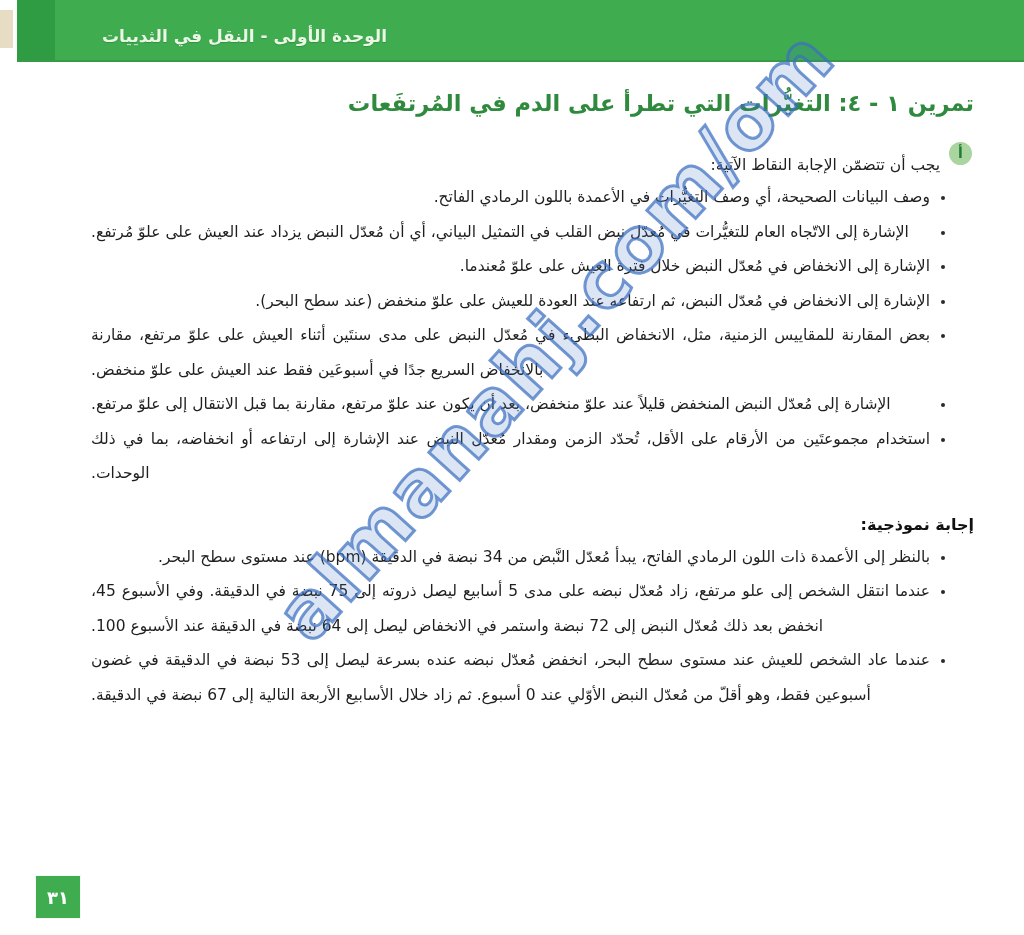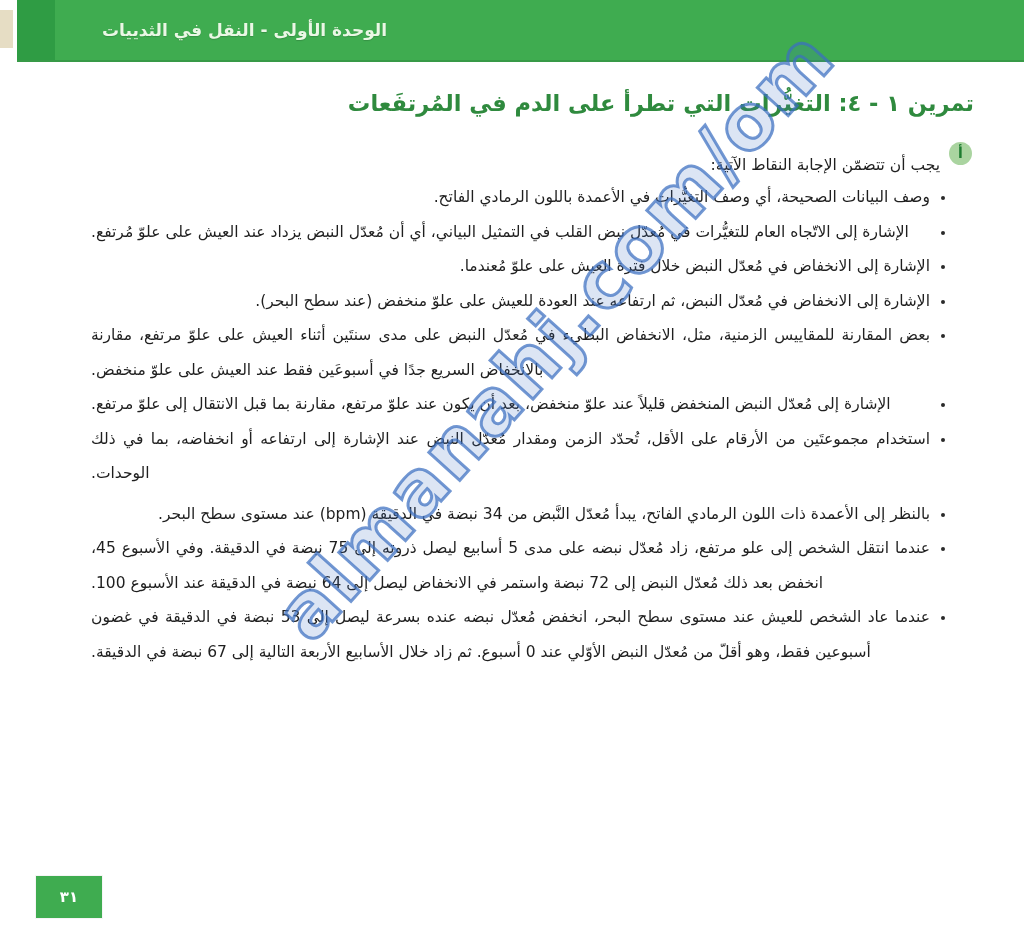--- a/index.html
+++ b/index.html
@@ -24,21 +24,21 @@
   .topbar{
     position:absolute;left:17px;right:0;top:0;height:62px;
     background:var(--accent-green);
     border-bottom:2px solid rgba(0,0,0,0.10);
   }
   .topbar-accent{
     position:absolute;left:0;top:0;width:38px;height:100%;
     background:var(--accent-green-dark);
   }
   .topbar-title{
-    position:absolute;left:85px;top:0;height:100%;
+    position:absolute;left:85px;top:6px;height:100%;
     display:flex;align-items:center;
     direction:rtl;
     color:#eaf7e5;font-weight:bold;font-size:17px;letter-spacing:.2px;
     text-shadow:0 1px 1px rgba(0,0,0,0.15);
   }
   .spine-tab{
     position:absolute;left:0;top:10px;width:13px;height:38px;
     background:var(--spine-tan);
   }
   .content{
@@ -91,24 +91,24 @@
   .watermark{
     position:absolute;left:555px;top:335px;
     transform:translate(-50%,-50%) rotate(-48deg);
     font-size:76px;font-weight:bold;white-space:nowrap;
     letter-spacing:2px;
     color:rgba(59,111,192,0.18);
     -webkit-text-stroke:3px rgba(59,111,192,0.72);
     pointer-events:none;
   }
   .page-number{
-    position:absolute;left:36px;top:876px;width:66px;height:42px;
+    position:absolute;left:36px;top:876px;width:44px;height:42px;
     background:var(--accent-green);color:#ffffff;
     display:flex;align-items:center;justify-content:center;
-    font-size:15px;font-weight:bold;
+    font-size:18px;font-weight:bold;
     box-shadow:0 0 0 1px rgba(0,0,0,0.04);
   }
 </style>
 </head>
 <body>
 
 <header class="topbar">
   <div class="topbar-accent"></div>
   <div class="topbar-title">الوحدة الأولى - النقل في الثدييات</div>
 </header>
@@ -126,20 +126,21 @@
   <ul class="bullets bullets-a">
       <li>وصف البيانات الصحيحة، أي وصف التغيُّرات في الأعمدة باللون الرمادي الفاتح.</li>
       <li>الإشارة إلى الاتّجاه العام للتغيُّرات في مُعدّل نبض القلب في التمثيل البياني، أي أن مُعدّل النبض يزداد عند العيش على علوّ مُرتفع.</li>
       <li>الإشارة إلى الانخفاض في مُعدّل النبض خلال فترة العيش على علوّ مُعندما.</li>
       <li>الإشارة إلى الانخفاض في مُعدّل النبض، ثم ارتفاعه عند العودة للعيش على علوّ منخفض (عند سطح البحر).</li>
       <li>بعض المقارنة للمقاييس الزمنية، مثل، الانخفاض البطيء في مُعدّل النبض على مدى سنتَين أثناء العيش على علوّ مرتفع، مقارنة بالانخفاض السريع جدًا في أسبوعَين فقط عند العيش على علوّ منخفض.</li>
       <li>الإشارة إلى مُعدّل النبض المنخفض قليلاً عند علوّ منخفض، بعد أن يكون عند علوّ مرتفع، مقارنة بما قبل الانتقال إلى علوّ مرتفع.</li>
       <li>استخدام مجموعتَين من الأرقام على الأقل، تُحدّد الزمن ومقدار مُعدّل النبض عند الإشارة إلى ارتفاعه أو انخفاضه، بما في ذلك الوحدات.</li>
     </ul>
 
+  <h2 class="model-heading">إجابة نموذجية:</h2>
 
   <ul class="bullets bullets-b">
       <li>بالنظر إلى الأعمدة ذات اللون الرمادي الفاتح، يبدأ مُعدّل النَّبض من 34 نبضة في الدقيقة (bpm) عند مستوى سطح البحر.</li>
       <li>عندما انتقل الشخص إلى علو مرتفع، زاد مُعدّل نبضه على مدى 5 أسابيع ليصل ذروته إلى 75 نبضة في الدقيقة. وفي الأسبوع 45، انخفض بعد ذلك مُعدّل النبض إلى 72 نبضة واستمر في الانخفاض ليصل إلى 64 نبضة في الدقيقة عند الأسبوع 100.</li>
       <li>عندما عاد الشخص للعيش عند مستوى سطح البحر، انخفض مُعدّل نبضه عنده بسرعة ليصل إلى 53 نبضة في الدقيقة في غضون أسبوعين فقط، وهو أقلّ من مُعدّل النبض الأوّلي عند 0 أسبوع. ثم زاد خلال الأسابيع الأربعة التالية إلى 67 نبضة في الدقيقة.</li>
     </ul>
 </main>
 
 <div class="watermark">almanahj.com/om</div>
 

